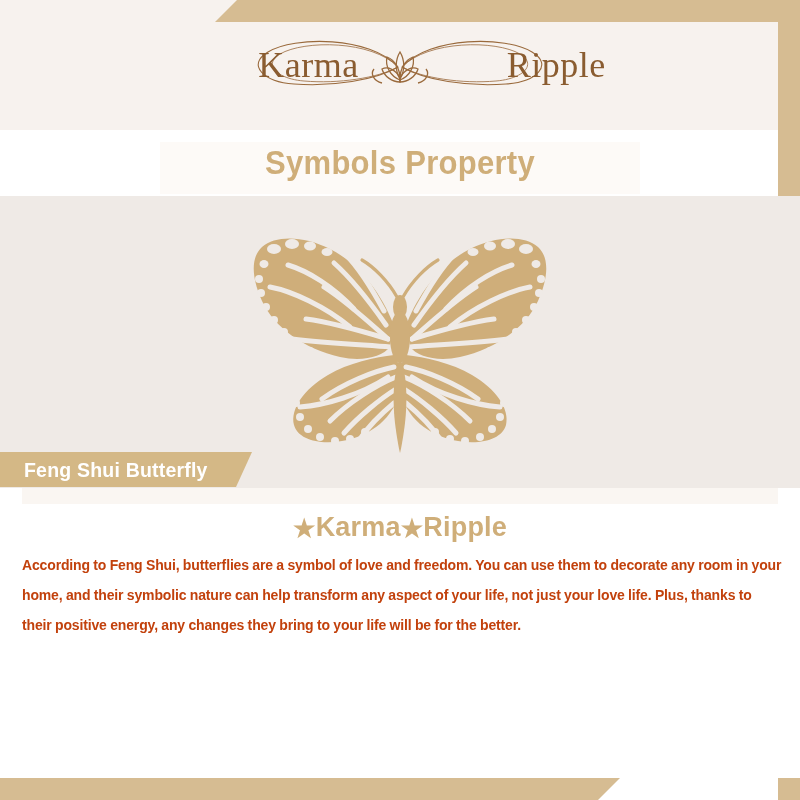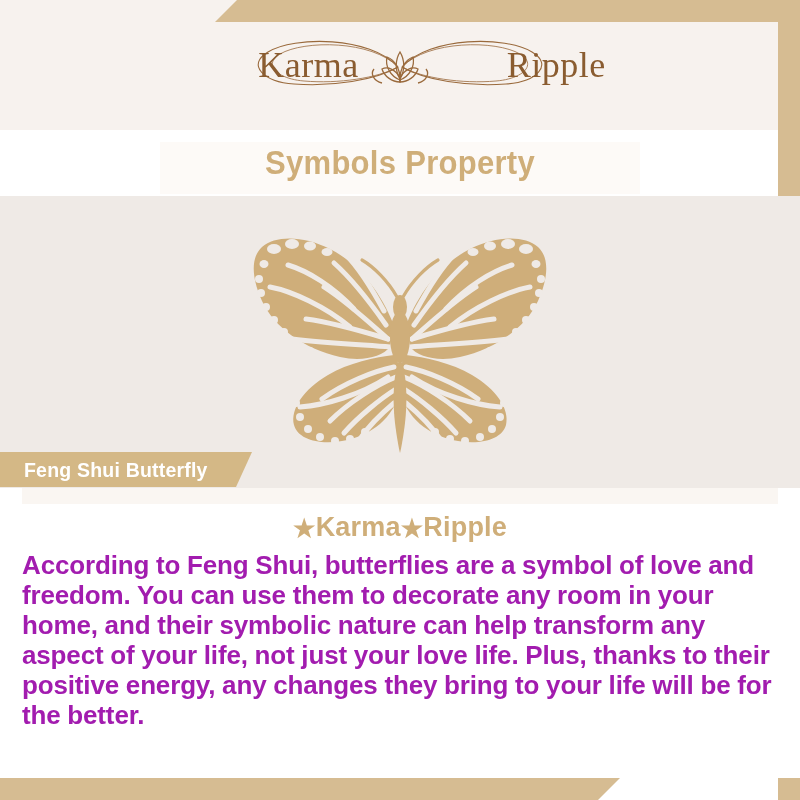--- a/index.html
+++ b/index.html
@@ -188,23 +188,23 @@
     line-height: 1;
     vertical-align: -1px;
   }
   .body-copy {
     position: absolute;
     top: 550px;
     left: 22px;
     width: 760px;
     font-family: "Liberation Sans", sans-serif;
     font-weight: bold;
-    font-size: 26px;
+    font-size: 14px;
     line-height: 30px;
-    color: #a21caf;
+    color: #c2410c;
     letter-spacing: -0.15px;
     word-spacing: -0.3px;
     text-align: left;
   }
 </style>
 </head>
 <body>
 
 <div class="page">
 

